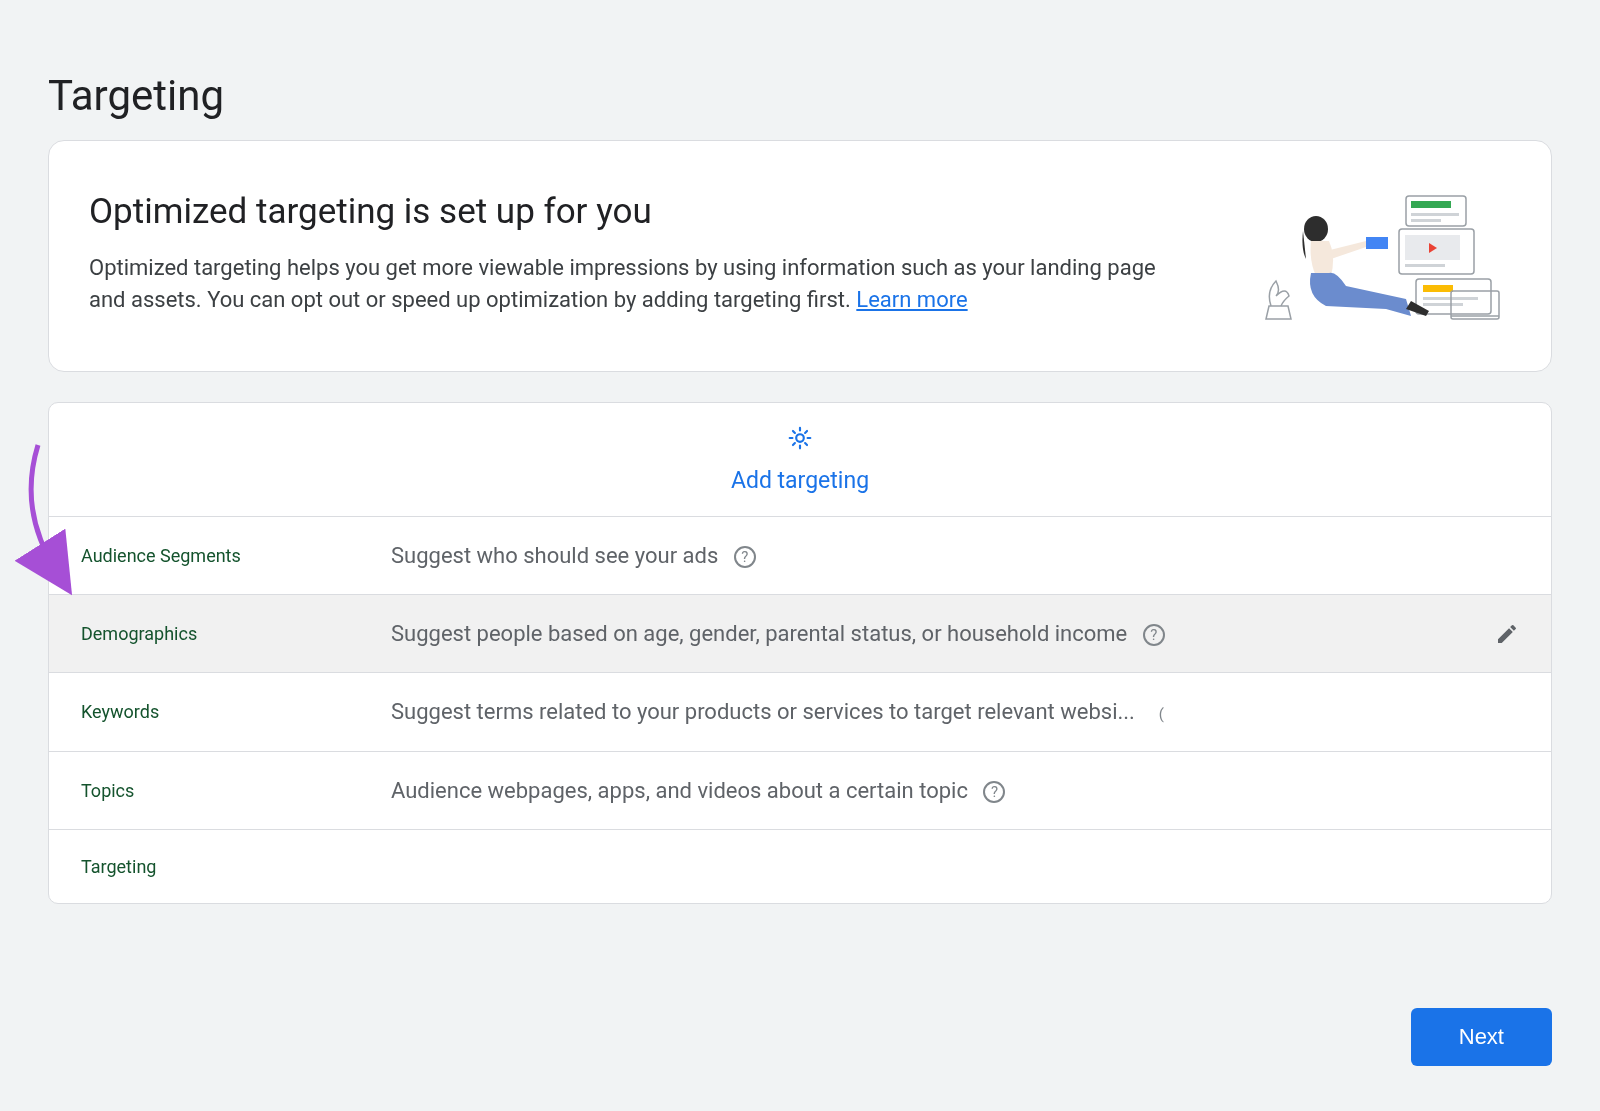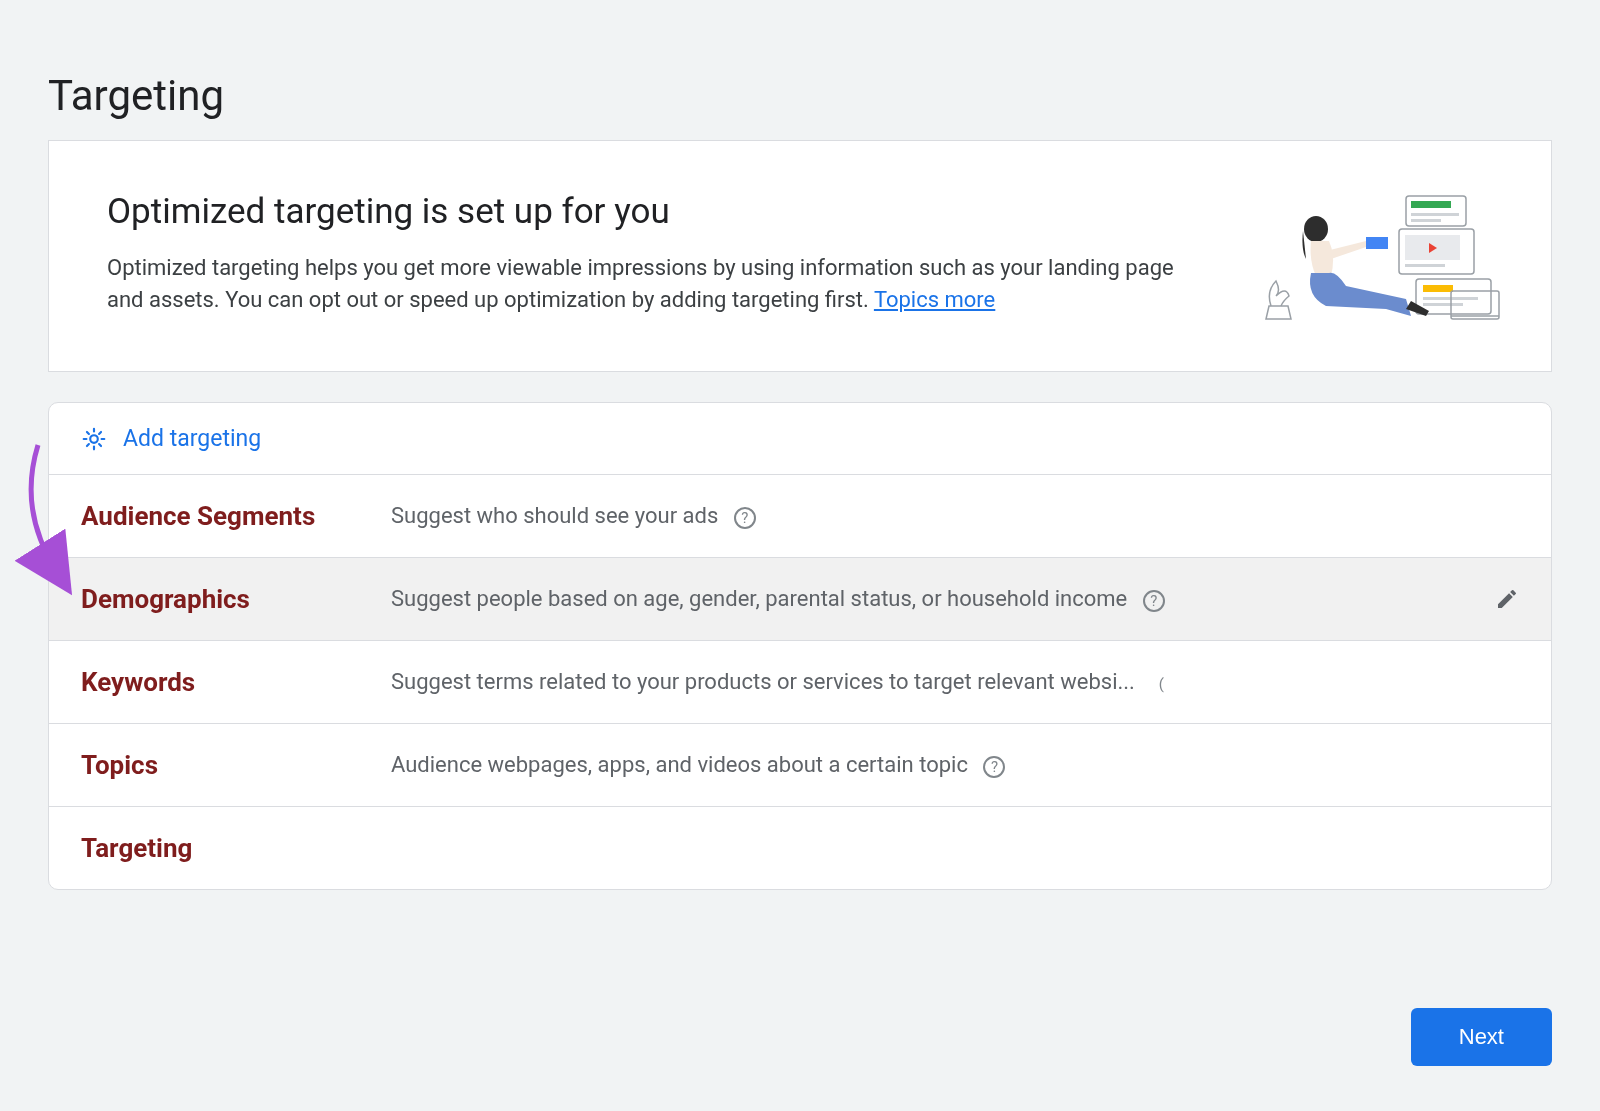--- a/index.html
+++ b/index.html
@@ -14,23 +14,23 @@
     .page-title {
       font-size: 42px;
       font-weight: 400;
       color: #202124;
       padding: 25px 0 20px 48px;
       margin-top: 46px;
     }
     .card {
       background: #fff;
       border: 1px solid #dadce0;
-      border-radius: 0;
+      border-radius: 16px;
       margin: 0 48px 30px 48px;
-      padding: 50px 40px 50px 58px;
+      padding: 50px 40px 50px 40px;
       display: flex;
       justify-content: space-between;
       align-items: flex-start;
     }
     .card-text { max-width: 1080px; }
     .card-title {
       font-size: 35px;
       font-weight: 400;
       color: #202124;
       margin-bottom: 20px;
@@ -58,40 +58,41 @@
       overflow: hidden;
       background: #fff;
     }
     .add-targeting-row {
       display: flex;
       align-items: center;
       padding: 22px 32px;
       gap: 16px;
       border-bottom: 1px solid #dadce0;
       cursor: pointer;
+      flex-direction: column;
     }
     .gear-icon { width: 26px; height: 26px; }
     .add-targeting-label {
       font-size: 23px;
       color: #1a73e8;
       font-weight: 400;
     }
     .row {
       display: flex;
       align-items: center;
       padding: 26px 32px;
       border-bottom: 1px solid #dadce0;
       cursor: pointer;
     }
     .row:last-child { border-bottom: none; }
     .row.highlighted { background: #f1f1f1; align-items: center; }
     .row-label {
-      font-size: 26px;
-      color: #7f1d1d;
-      font-weight: 700;
+      font-size: 18px;
+      color: #14532d;
+      font-weight: 400;
       width: 310px;
       flex-shrink: 0;
     }
     .row-desc {
       font-size: 22px;
       color: #5f6368;
       font-weight: 400;
       flex: 1;
       white-space: nowrap;
       overflow: hidden;
@@ -139,21 +140,21 @@
   </style>
 </head>
 <body>
 
 <h1 class="page-title">Targeting</h1>
 
 <div class="card">
   <div class="card-text">
     <h2 class="card-title">Optimized targeting is set up for you</h2>
     <p class="card-desc">
-      <span>Optimized targeting helps you get more viewable impressions by using information such as your landing page and assets. You can opt out or speed up optimization by adding targeting first. </span><a class="learn-more">Topics more</a>
+      <span>Optimized targeting helps you get more viewable impressions by using information such as your landing page and assets. You can opt out or speed up optimization by adding targeting first. </span><a class="learn-more">Learn more</a>
     </p>
   </div>
   <svg class="illustration" viewBox="0 0 260 130">
     <rect x="155" y="5" width="60" height="30" rx="3" fill="none" stroke="#9aa0a6" stroke-width="1.5"></rect>
     <rect x="160" y="10" width="40" height="7" fill="#34a853"></rect>
     <rect x="160" y="22" width="48" height="3" fill="#cfd3d7"></rect>
     <rect x="160" y="28" width="30" height="3" fill="#cfd3d7"></rect>
     <rect x="148" y="38" width="75" height="45" rx="3" fill="none" stroke="#9aa0a6" stroke-width="1.5"></rect>
     <rect x="154" y="44" width="55" height="25" fill="#e8eaed"></rect>
     <polygon points="178,52 178,62 186,57" fill="#ea4335"></polygon>

